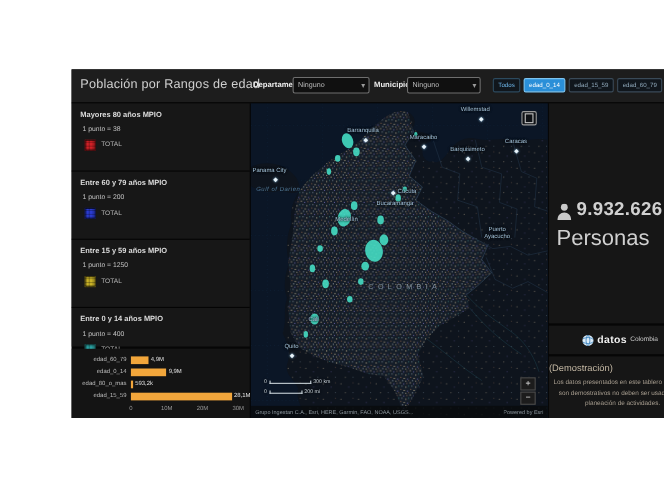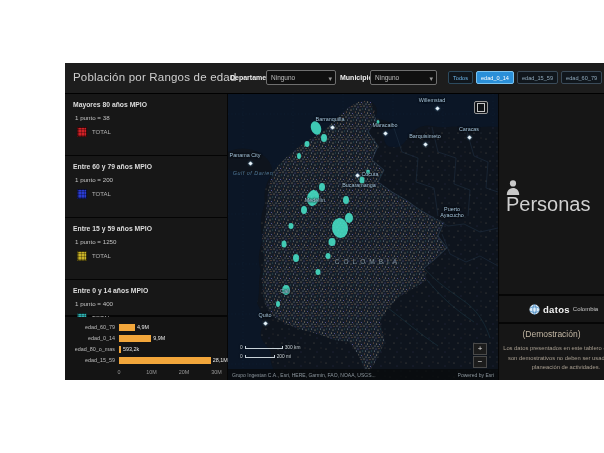--- a/index.html
+++ b/index.html
@@ -46,26 +46,26 @@
   .zbtn{width:14px;height:12px;background:#1c1c1c;border:1px solid #4a4a4a;box-sizing:border-box;color:#e0e0e0;font-size:8px;line-height:10px;text-align:center;margin-bottom:1px;}
   .scale{position:absolute;left:12px;top:249px;font-size:4.8px;color:#c8d2d8;text-shadow:0 0 2px #000;}
   .srow{display:flex;align-items:center;gap:2px;height:9px;}
   .sline{height:3px;border:1px solid #c8d2d8;border-top:none;box-sizing:border-box;}
   .attr{position:absolute;left:0;bottom:0;width:270px;height:11px;background:rgba(8,10,12,.78);display:flex;align-items:center;justify-content:space-between;padding:0 4px;box-sizing:border-box;}
   .attr div{font-size:5px;color:#8d979e;white-space:nowrap;overflow:hidden;}
   
   .rp1{position:absolute;left:434px;top:31px;width:170px;height:200px;background:#161616;}
   .kpi-row{position:absolute;left:7px;top:86px;display:flex;align-items:flex-end;gap:4px;}
   .kpi-num{font-size:17px;font-weight:600;color:#d0d0d0;letter-spacing:.3px;white-space:nowrap;}
-  .kpi-lbl{position:absolute;left:7px;top:99px;font-size:20px;color:#d0d0d0;white-space:nowrap;}
+  .kpi-lbl{position:absolute;left:7px;top:112px;font-size:20px;color:#d0d0d0;white-space:nowrap;}
   .rp2{position:absolute;left:434px;top:233px;width:170px;height:26px;background:#161616;display:flex;align-items:center;padding-left:30px;box-sizing:border-box;gap:3px;}
   .esri-word{font-size:9.5px;font-weight:bold;color:#f2f2f2;letter-spacing:.3px;}
   .esri-reg{font-size:6px;color:#c9c9c9;}
   .rp3{position:absolute;left:434px;top:261px;width:170px;height:56px;background:#161616;}
-  .demo-title{position:absolute;left:0;top:5px;width:105px;text-align:center;font-size:8.5px;color:#c4b8a4;white-space:nowrap;}
+  .demo-title{position:absolute;left:0;top:5px;width:105px;text-align:left;font-size:8.5px;color:#c4b8a4;white-space:nowrap;}
   .demo-body{position:absolute;left:3px;top:20px;width:128px;text-align:center;font-size:5.8px;line-height:1.65;color:#a89e90;}
 </style>
 </head>
 <body>
 
 <div class="dash">
 
   <div class="hdr">
     <div class="hdr-title">Población por Rangos de edad</div>
     <div class="hdr-lbl" style="left:165px;">Departamento</div>
@@ -281,20 +281,21 @@
       <div>Powered by Esri</div>
     </div>
   </div>
 
   <div class="rp1">
     <div class="kpi-row">
       <svg width="14" height="15" viewBox="0 0 14 15">
         <circle cx="7" cy="3.4" r="3.1" fill="#c9c9c9"></circle>
         <path d="M0.8,15 C0.8,10.6 3.6,8.1 7,8.1 C10.4,8.1 13.2,10.6 13.2,15 Z" fill="#c9c9c9"></path>
       </svg>
+      <span class="kpi-num">9.932.626</span>
     </div>
     <div class="kpi-lbl">Personas</div>
   </div>
 
   <div class="rp2">
     <svg width="11" height="11" viewBox="0 0 11 11">
       <circle cx="5.5" cy="5.5" r="5" fill="#dcecf8"></circle>
       <path d="M1,4 C4,2.4 8,2.4 10.4,4.6 M0.8,7 C4,8.8 8,8.8 10.4,6.6 M5.5,0.5 C3.2,3 3.2,8 5.5,10.5 M5.5,0.5 C7.8,3 7.8,8 5.5,10.5" stroke="#2e79b8" stroke-width="0.7" fill="none"></path>
     </svg>
     <span class="esri-word">datos</span>

